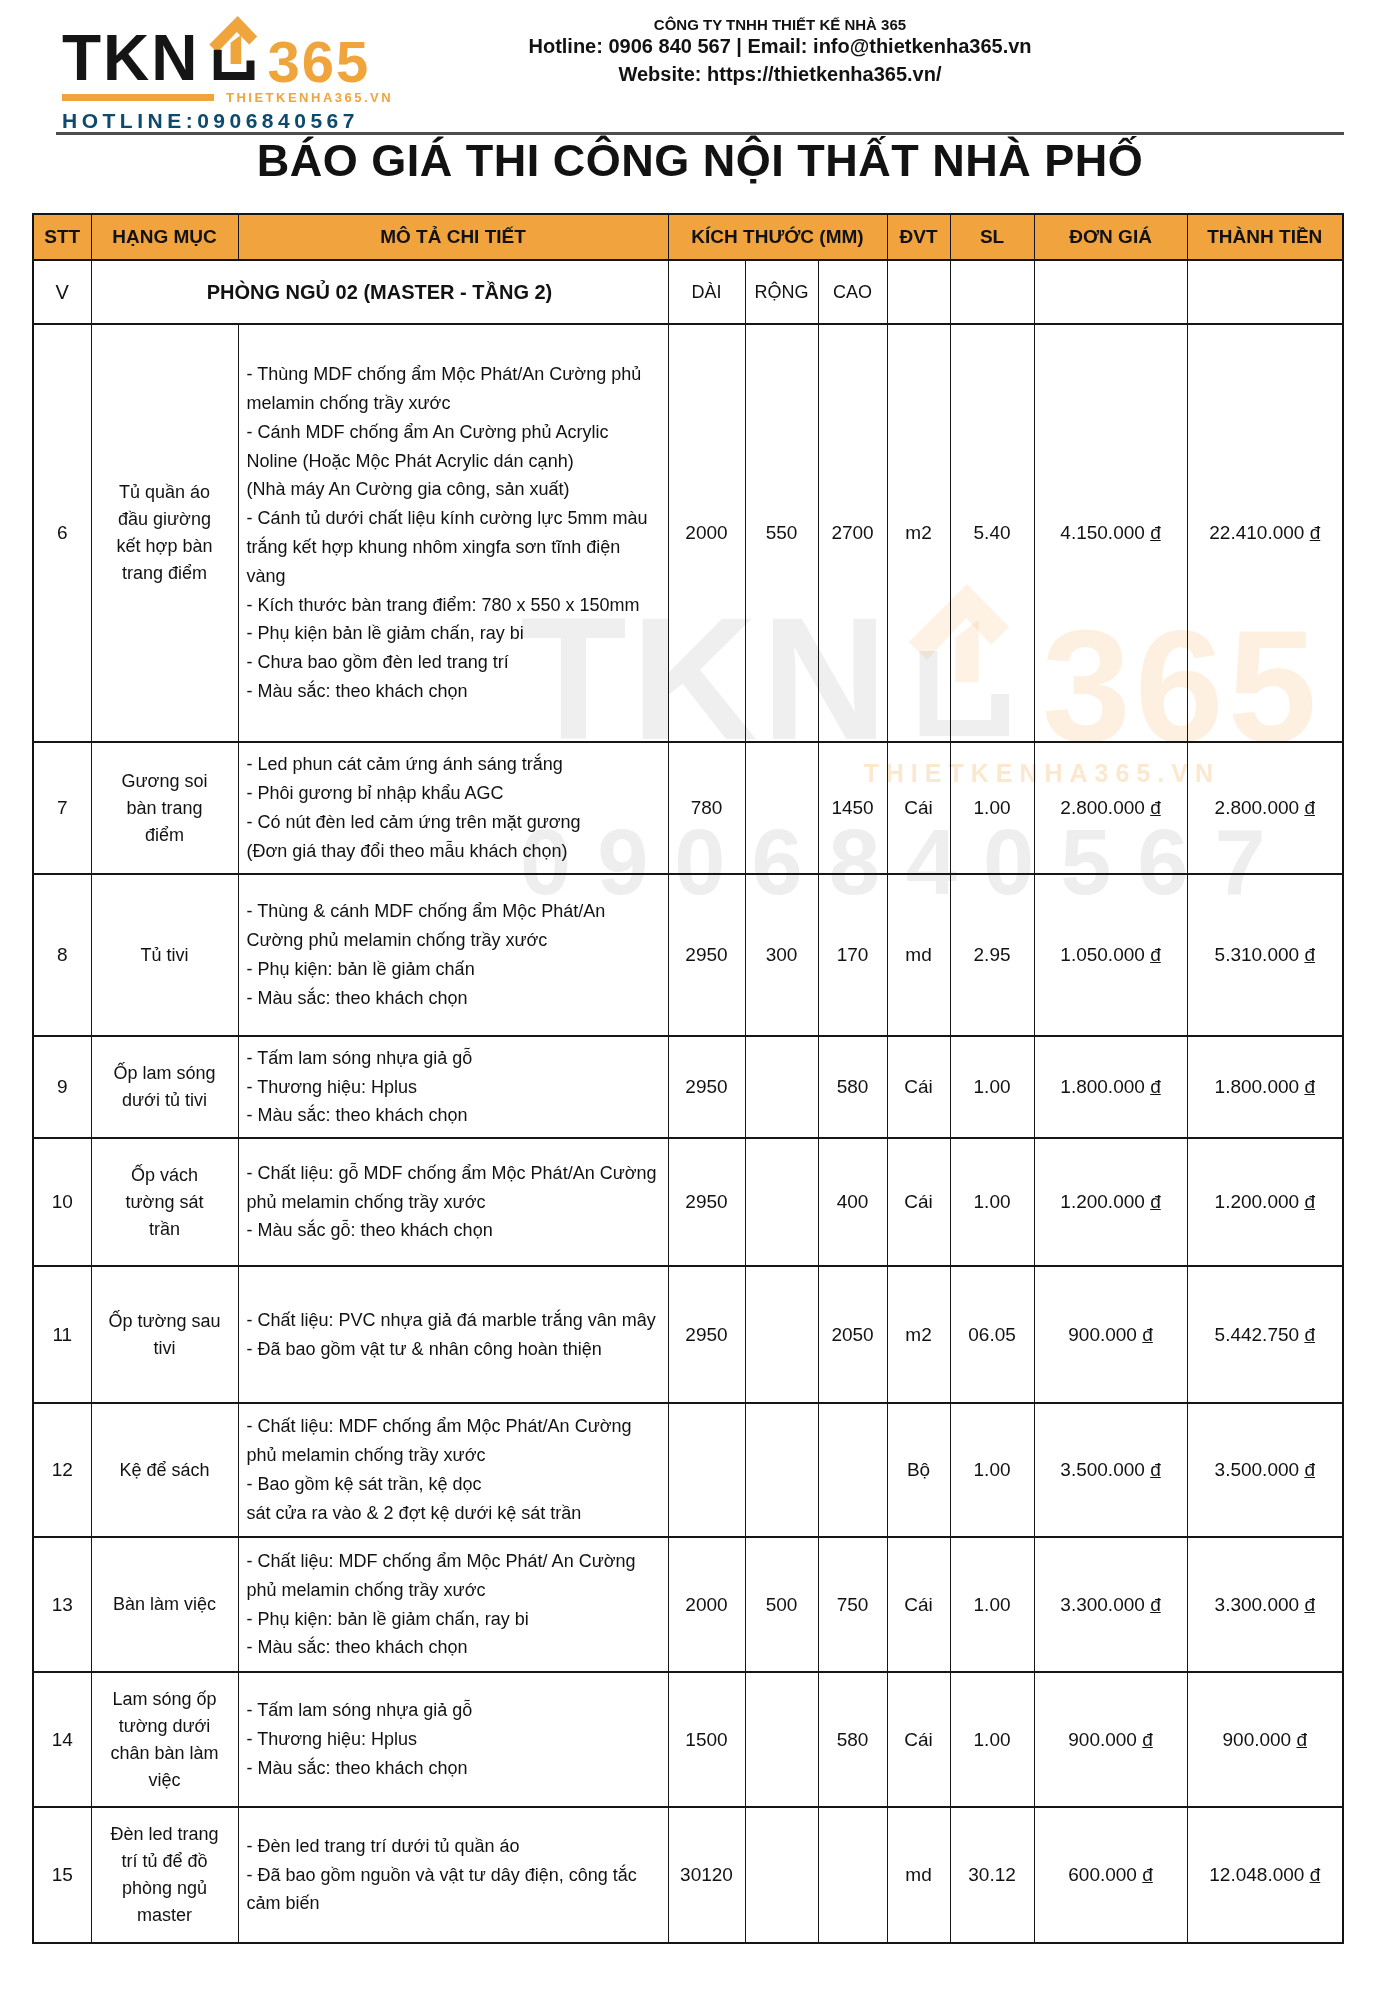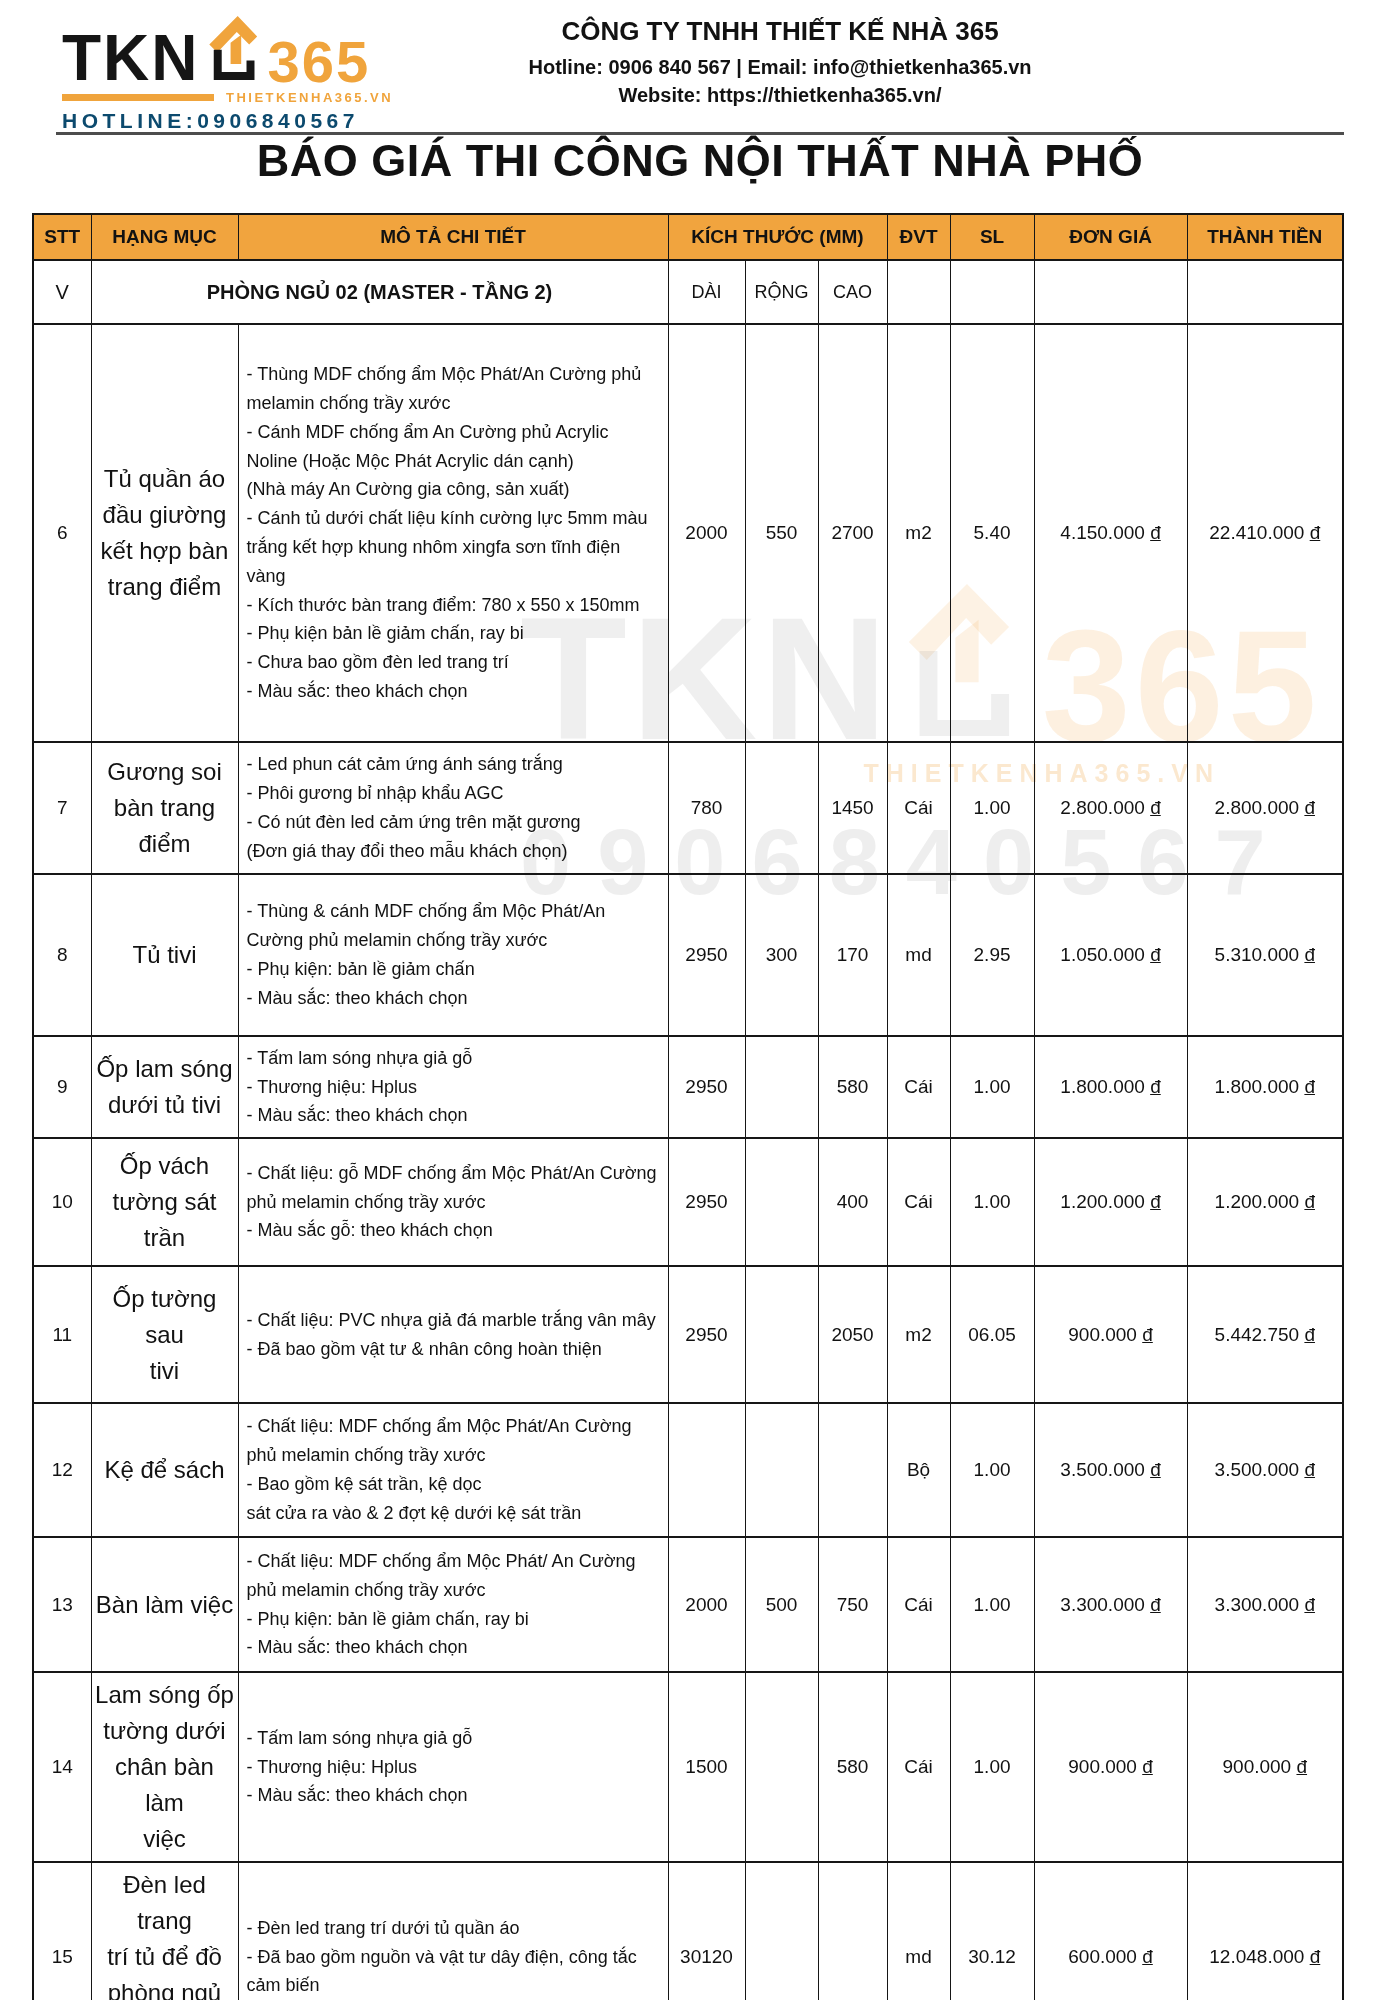--- a/index.html
+++ b/index.html
@@ -13,21 +13,21 @@
   .logo { position:absolute; left:62px; top:12px; width:340px; }
   .logo-top { display:flex; align-items:flex-end; }
   .logo-tkn { font-size:64px; font-weight:bold; letter-spacing:2px; line-height:0.88; color:#151515; }
   .logo-house { margin:0 2px -2px 4px; }
   .logo-365 { font-size:58px; font-weight:bold; color:#F0A43C; line-height:0.82; letter-spacing:2px; }
   .logo-mid { display:flex; align-items:center; gap:12px; margin-top:4px; }
   .logo-bar { width:152px; height:7px; background:#F0A43C; }
   .logo-site { color:#F0A43C; font-size:13px; font-weight:bold; letter-spacing:2.5px; white-space:nowrap; }
   .logo-hot { font-size:21px; font-weight:bold; letter-spacing:4.5px; margin-top:4px; color:#0c4a6e; white-space:nowrap; }
   .cinfo { position:absolute; left:430px; top:16px; width:700px; text-align:center; font-weight:bold; }
-  .cinfo-name { font-size:26px; margin-bottom:7px; }
+  .cinfo-name { font-size:15px; }
   .cinfo-line { font-size:20px; line-height:1.38; }
   .rule { margin:4px 56px 0 56px; border-top:3px solid #4d4d4d; }
   .title { text-align:center; font-size:45px; font-weight:bold; margin-bottom:26px; letter-spacing:0.5px; }
   
   .wm { position:absolute; left:520px; top:575px; width:700px; z-index:0; pointer-events:none; }
   .wm-row { display:flex; align-items:flex-end; }
   .wm-tkn { font-size:175px; font-weight:bold; line-height:0.8; color:rgba(125,125,125,0.12); letter-spacing:4px; }
   .wm-365 { font-size:160px; font-weight:bold; line-height:0.78; color:rgba(240,164,64,0.16); letter-spacing:4px; }
   .wm-site { text-align:right; color:rgba(240,164,64,0.25); font-size:25px; letter-spacing:7px; font-weight:bold; margin-top:10px; }
   .wm-digits { font-size:92px; font-weight:bold; letter-spacing:26px; color:rgba(125,125,125,0.13); margin-top:22px; white-space:nowrap; }
@@ -35,21 +35,21 @@
   table.quote { position:relative; z-index:1; border-collapse:collapse; table-layout:fixed;
     width:1310px; margin:0 0 0 32px; border:2.5px solid #121212; }
   .quote th, .quote td { border-top:2px solid #161616; border-bottom:2px solid #161616;
     border-left:1.5px solid #161616; border-right:1.5px solid #161616;
     vertical-align:middle; overflow:hidden; }
   .quote thead th { background:#F1A43E; font-size:19px; font-weight:bold; height:46px; text-align:center; }
   .sec-row td { height:64px; }
   .sec-stt { text-align:center; font-size:20px; }
   .sec-name { text-align:center; font-weight:bold; font-size:20px; }
   .subh { text-align:center; font-size:18px; }
-  .hm { text-align:center; font-size:24px; line-height:1.5; white-space:pre-line; padding:4px 2px; }
+  .hm { text-align:center; font-size:18px; line-height:1.5; white-space:pre-line; padding:4px 2px; }
   .desc { text-align:left; font-size:18px; line-height:1.6; white-space:pre-line; padding:6px 8px 6px 8px; }
   .num { text-align:center; font-size:19px; padding:2px; }
   .dong { text-decoration:underline; }
 </style>
 </head>
 <body>
 
 <div class="page">
 
   <div class="hdr">

